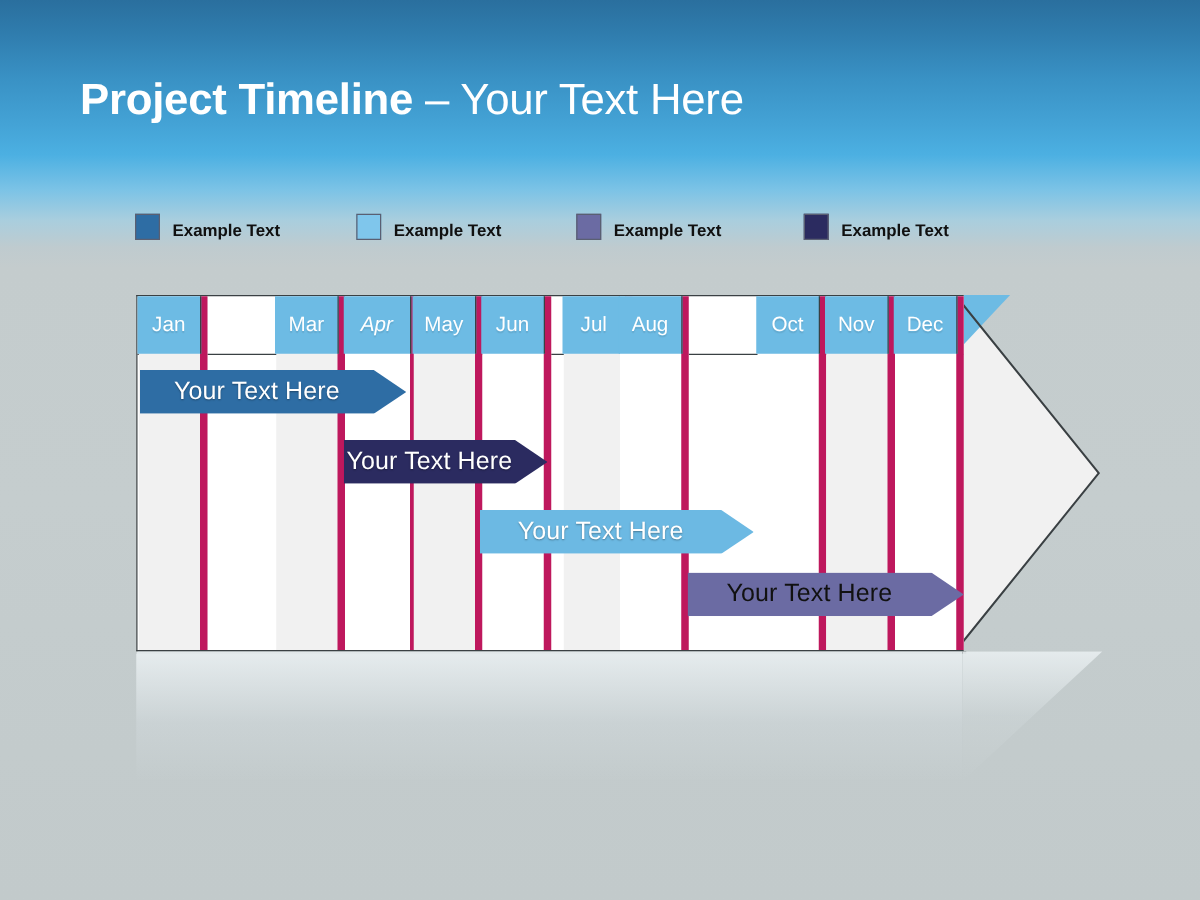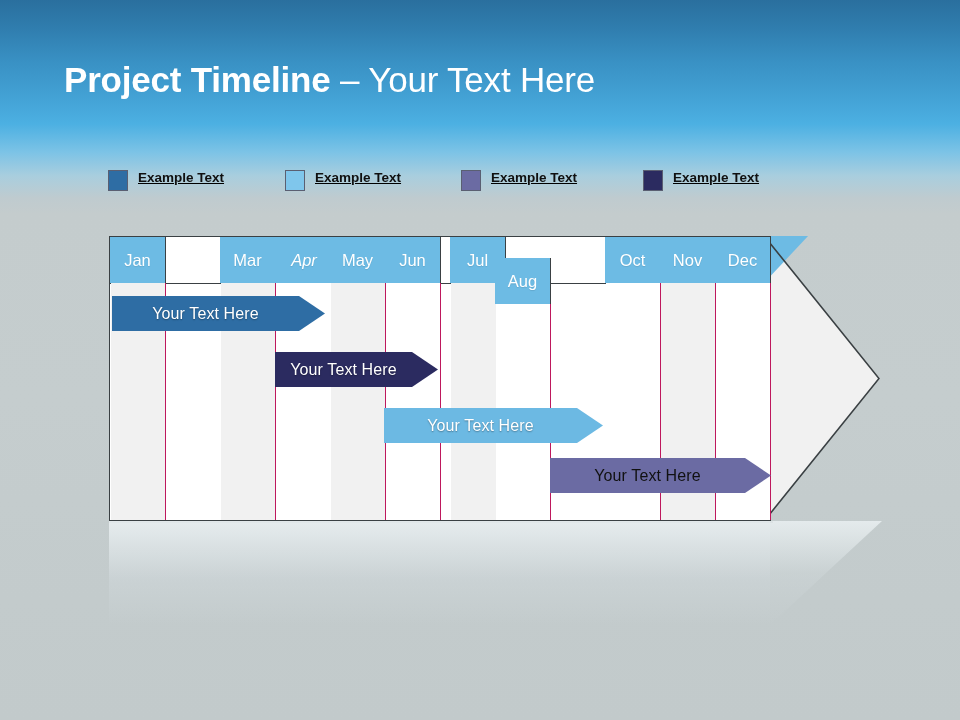--- a/index.html
+++ b/index.html
@@ -55,22 +55,21 @@
     position: absolute;
     left: 108px;
     top: 170px;
     height: 22px;
   }
   .legend-item {
     position: absolute;
     top: 0;
     height: 22px;
     display: flex;
-    align-items: flex-start;
-    text-decoration: underline;
+    align-items: flex-end;
   }
   .legend-swatch {
     width: 20px;
     height: 21px;
     border: 1px solid #5a5f72;
     box-sizing: border-box;
     flex: 0 0 auto;
   }
   .legend-label {
     margin-left: 10px;
@@ -160,21 +159,21 @@
     height: 285px;
     border: 1.4px solid #3a4043;
     border-right: none;
     box-sizing: border-box;
     background: #ffffff;
   }
   #grid .col {
     position: absolute;
     top: 0;
     bottom: 0;
-    border-right: 1px solid #be185d;
+    border-right: 6px solid #be185d;
     box-sizing: border-box;
   }
   #grid .col.odd  { background: #f1f1f1; }
   #grid .col.even { background: #ffffff; }
   #grid .col .hdr {
     position: absolute;
     left: -1px; right: -1px;
     top: 0;
     height: 46px;
     background: #6dbbe4;
@@ -208,21 +207,21 @@
   }
   .bar .bar-label {
     position: absolute;
     left: 0;
     right: 26px;
     top: 0;
     height: 35px;
     display: flex;
     align-items: center;
     justify-content: center;
-    font-size: 16px;
+    font-size: 20px;
     white-space: nowrap;
     letter-spacing: 0.1px;
   }
   .bar.light-text .bar-label {
     color: #ffffff;
     text-shadow: 0 1px 1.5px rgba(0,0,0,0.35);
   }
   .bar.dark-text .bar-label {
     color: #111111;
   }
@@ -284,21 +283,21 @@
         </div>
         <div class="col odd" style="left: 221px; width: 55px;">
           <div class="hdr">May</div>
         </div>
         <div class="col even" style="left: 276px; width: 55px;">
           <div class="hdr">Jun</div>
         </div>
         <div class="col odd" style="left: 341px; width: 55px;">
           <div class="hdr">Jul</div>
         </div>
-        <div class="col even" style="left: 386px; width: 55px; margin-top: 21px;">
+        <div class="col even" style="left: 386px; width: 55px;">
           <div class="hdr">Aug</div>
         </div>
         <div class="col even" style="left: 496px; width: 55px; text-decoration: underline;">
           <div class="hdr">Oct</div>
         </div>
         <div class="col odd" style="left: 551px; width: 55px;">
           <div class="hdr">Nov</div>
         </div>
         <div class="col even" style="left: 606px; width: 55px;">
           <div class="hdr">Dec</div>

